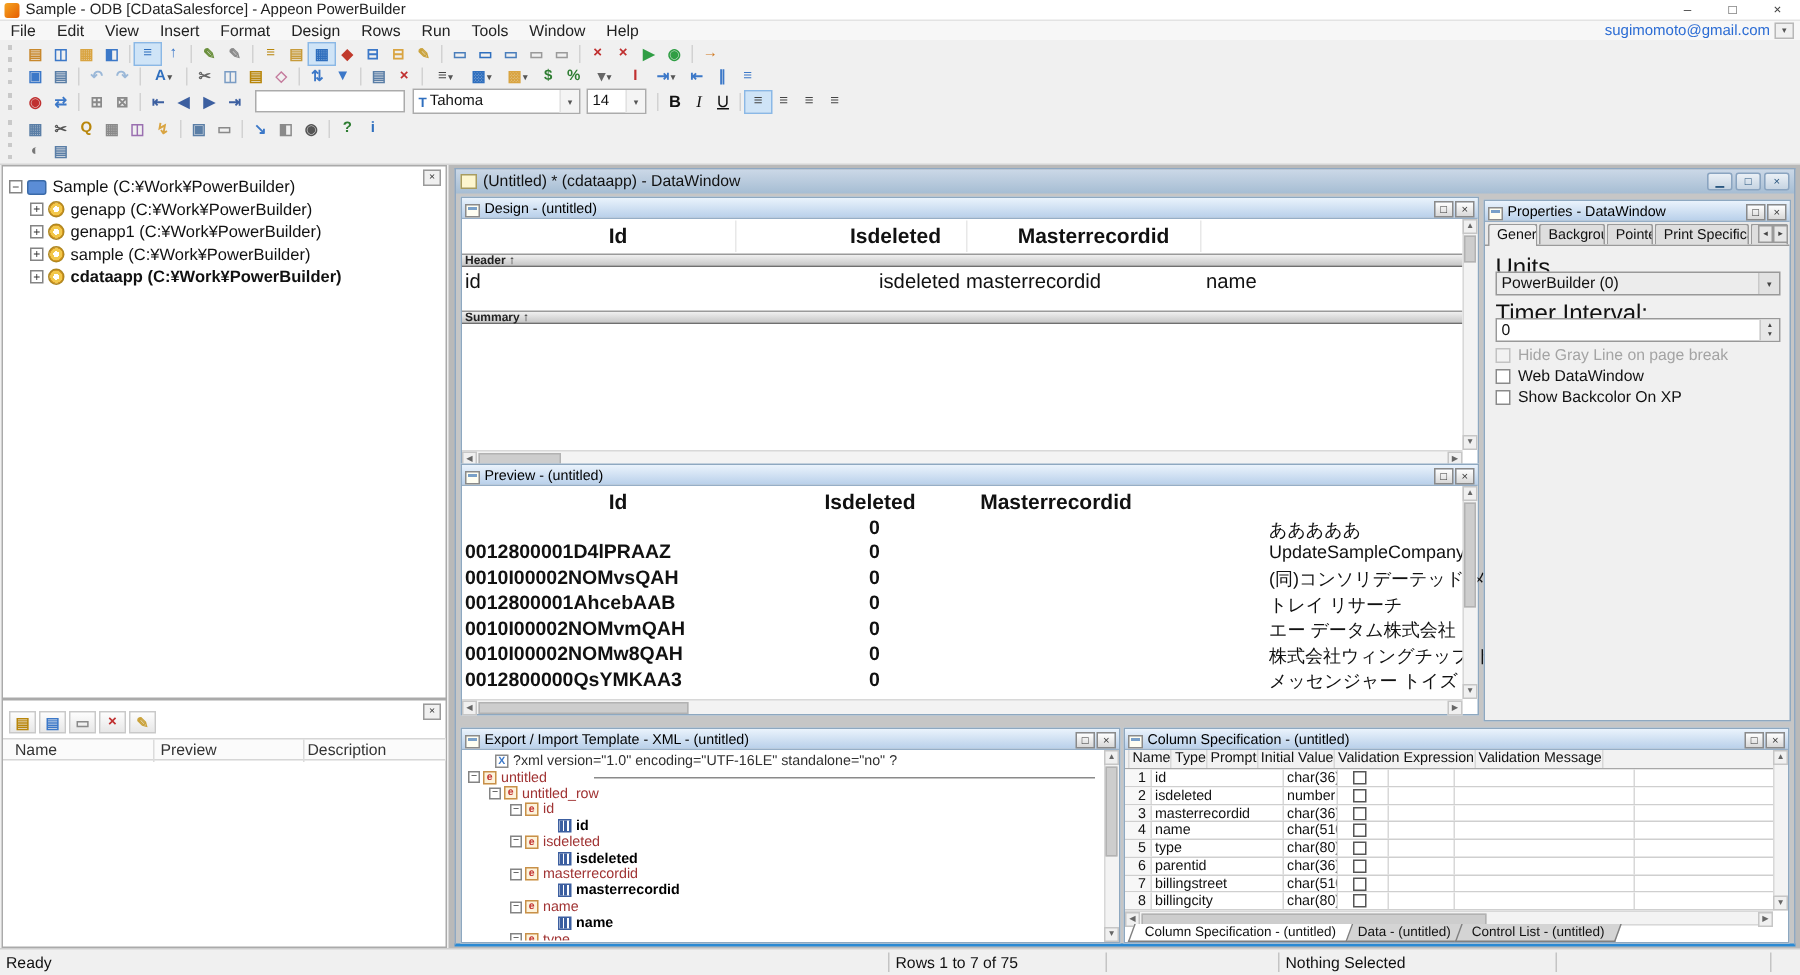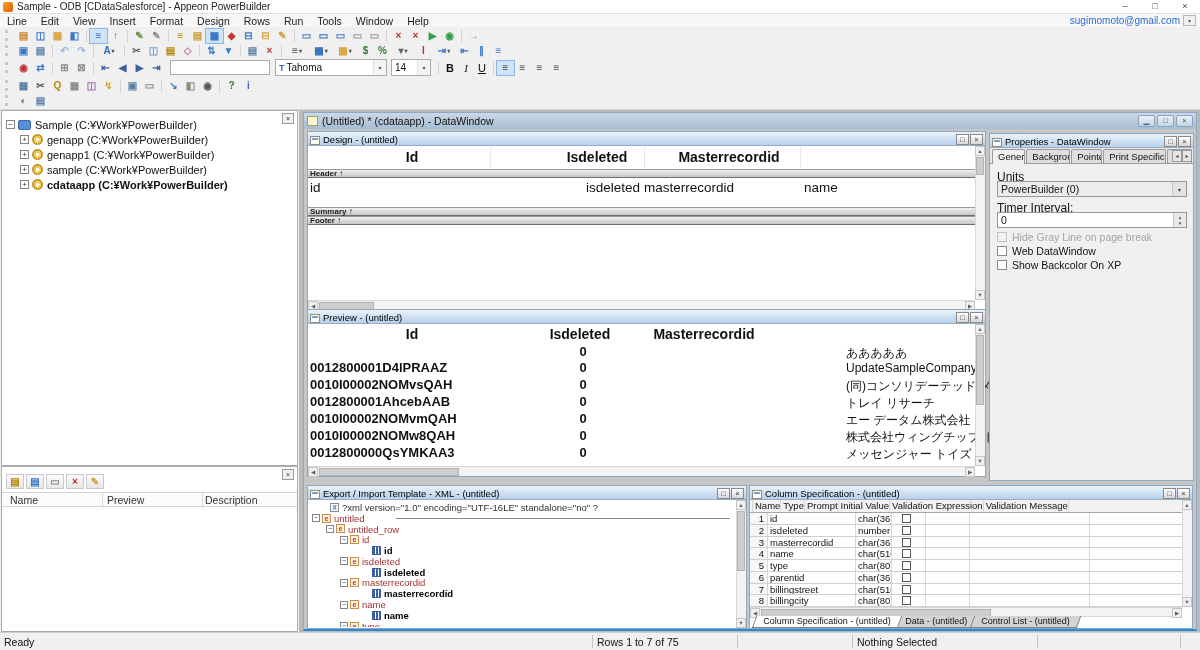--- a/index.html
+++ b/index.html
@@ -108,21 +108,21 @@
 .btab{transform:skewX(-20deg);border:1px solid #808080;border-top:none;background:#d4d4d4;padding:0 8px;margin-right:-4px;height:12px}
 .btab.act{background:#fff;z-index:2}
 .btab span{display:block;transform:skewX(20deg);font-size:9px;line-height:11px;white-space:nowrap}
 
 .props{background:#f0f0f0}
 .ptabs{position:absolute;left:0;top:14px;right:0;height:16px;border-bottom:1px solid #9a9a9a;display:flex;align-items:flex-end;padding-left:2px;background:#e9e9e9}
 .ptab{font-size:9.5px;padding:1px 5px;border:1px solid #9a9a9a;border-bottom:none;background:#dedede;border-radius:2px 2px 0 0;margin-right:1px;white-space:nowrap;overflow:hidden}
 .ptab.act{background:#f0f0f0;position:relative;top:1px;padding-bottom:2px}
 .ptabarrows{position:absolute;right:1px;top:16px;display:flex;z-index:3}
 .ptabarrow{width:10px;height:12px;border:1px solid #9a9a9a;background:#e6e6e6;font-size:6px;line-height:11px;text-align:center;color:#444}
-.plabel{position:absolute;left:7px;font-size:12px;color:#111}
+.plabel{position:absolute;left:7px;font-size:16px;color:#111}
 .pcombo{position:absolute;left:7px;width:190px;height:16px;border:1px solid #999;background:#ececec;display:flex;align-items:center;font-size:10.5px;padding-left:3px}
 .pcombo .arrow{margin-left:auto;width:14px;height:14px;border-left:1px solid #c9c9c9;display:flex;align-items:center;justify-content:center;font-size:6px;color:#444;background:#e2e2e2}
 .pspin{position:absolute;left:7px;width:190px;height:16px;border:1px solid #999;background:#fff;display:flex;align-items:center;font-size:10.5px;padding-left:3px}
 .spinner{margin-left:auto;width:13px;height:14px;border-left:1px solid #c9c9c9;background:#e8e8e8;display:flex;flex-direction:column;align-items:center;justify-content:center;font-size:5px;line-height:6px;color:#444}
 .pchks{position:absolute;left:7px;top:96px;right:6px}
 .pchk{display:flex;align-items:center;height:14px;font-size:10.5px;color:#111}
 .pchk .box{width:10px;height:10px;border:1px solid #8a8a8a;background:#fff;margin-right:5px;flex:none}
 .pchk.dis{color:#a4a4a4}
 .pchk.dis .box{border-color:#c2c2c2;background:#f2f2f2}
 
@@ -140,21 +140,21 @@
 
   <div class="wbtn"><span>–</span></div>
       <div class="wbtn"><span>□</span></div>
       <div class="wbtn"><span>×</span></div>
     </div>
 </div>
 
 <div class="menubar">
   <span style="display:flex">
 
-  <span class="mi">Line</span>
+  <span class="mi">File</span>
       <span class="mi">Edit</span>
       <span class="mi">View</span>
       <span class="mi">Insert</span>
       <span class="mi">Format</span>
       <span class="mi">Design</span>
       <span class="mi">Rows</span>
       <span class="mi">Run</span>
       <span class="mi">Tools</span>
       <span class="mi">Window</span>
       <span class="mi">Help</span>
@@ -544,23 +544,20 @@
     <div class="band" style="top:37px">
         <span>Header ↑</span>
       </div>
     <span class="dfield" style="left:2px;top:48px">id</span>
     <span class="dfield" style="left:278px;top:48px">isdeleted</span>
     <span class="dfield" style="left:336px;top:48px">masterrecordid</span>
     <span class="dfield" style="left:496px;top:48px">name</span>
     <div class="band" style="top:75px">
         <span>Summary ↑</span>
       </div>
-    <div class="band" style="top:84px">
-        <span>Footer ↑</span>
-      </div>
     <div class="vscroll" style="right:0;top:14px;bottom:10px">
       <span class="sbtn" style="top:0;right:0">▲</span>
         <span class="sbtn" style="bottom:0;right:0">▼</span>
       <span class="thumb" style="top:11px;right:1px;width:8px;height:18px"></span>
     </div>
     <div class="hscroll" style="left:0;right:10px;bottom:0">
       <span class="sbtn" style="left:0;top:0">◀</span>
         <span class="sbtn" style="right:0;top:0">▶</span>
       <span class="thumb" style="left:11px;top:1px;width:55px;height:8px"></span>
     </div>

